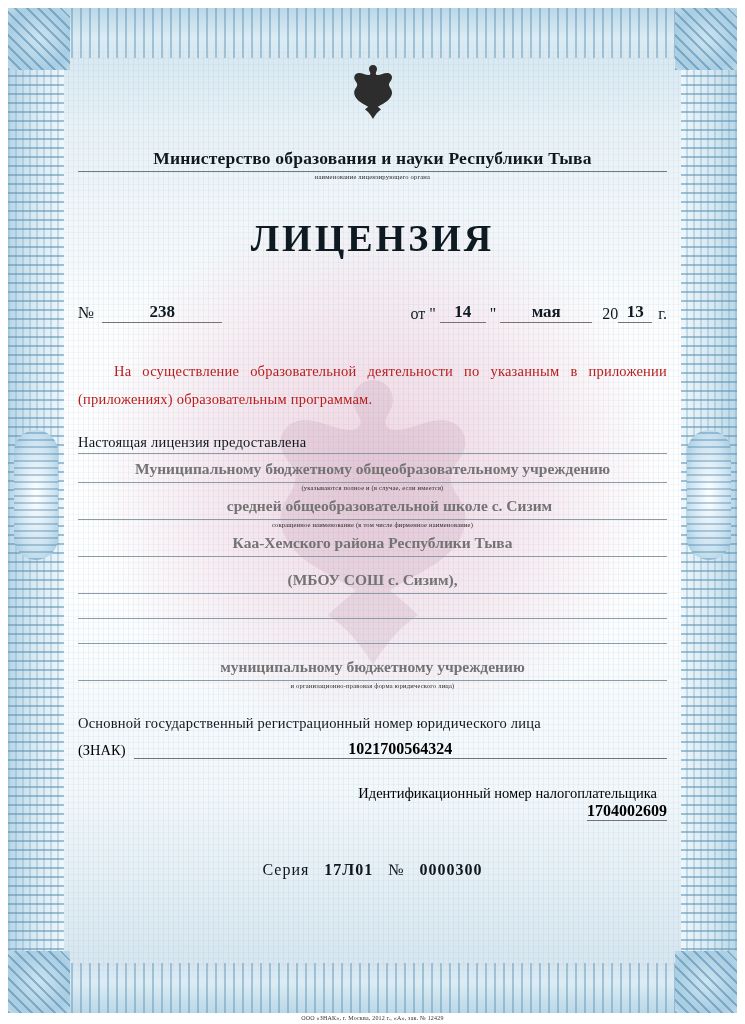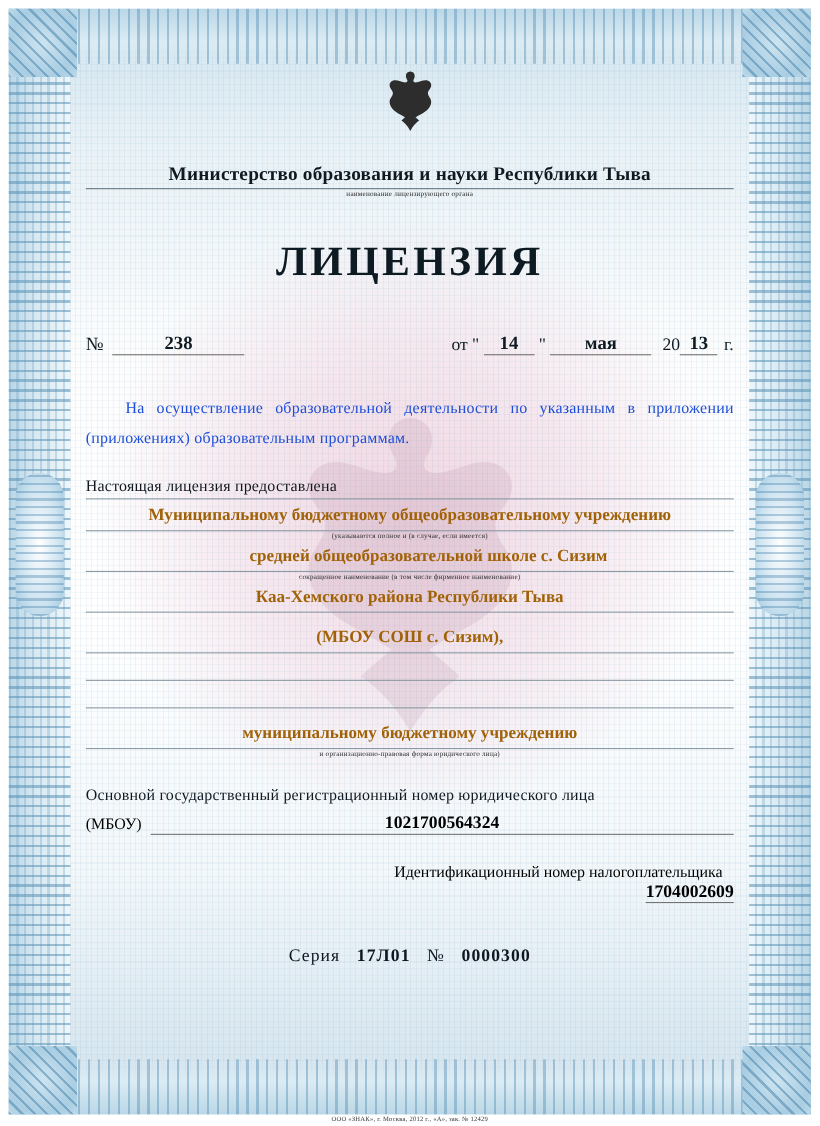--- a/index.html
+++ b/index.html
@@ -168,40 +168,40 @@
   .numline .val { font-weight: bold; font-size: 17px; }
   .u {
     border-bottom: 1px solid #737373;
     display: inline-block;
     text-align: center;
   }
 
   .para {
     margin-top: 34px;
     font-size: 14.5px;
-    color: #1d4ed8;
+    color: #b91c1c;
     text-align: justify;
     line-height: 1.95;
     text-indent: 36px;
     letter-spacing: 0.2px;
   }
 
   .lead {
     margin-top: 20px;
     font-size: 14.5px;
     color: #101820;
     letter-spacing: 0.2px;
   }
 
   .name-block { margin-top: 6px; }
   .name-row {
     text-align: center;
     font-weight: bold;
     font-size: 15.5px;
-    color: #a16207;
+    color: #737373;
     padding-bottom: 2px;
   }
   .name-row.blank { height: 20px; }
 
   .ogrn-label {
     margin-top: 26px;
     font-size: 14.5px;
     color: #101820;
     letter-spacing: 0.2px;
   }
@@ -327,21 +327,21 @@
       <div class="name-row blank"></div>
       <div class="rule thin"></div>
 
       <div class="name-row" style="margin-top:14px;">муниципальному бюджетному учреждению</div>
       <div class="rule thin"></div>
       <div class="caption">и организационно-правовая форма юридического лица)</div>
     </div>
 
     <div class="ogrn-label">Основной государственный регистрационный номер юридического лица</div>
     <div class="ogrn-row">
-      <span style="margin-right:8px;">(МБОУ)</span>
+      <span style="margin-right:8px;">(ЗНАК)</span>
       <span class="u val" style="flex:1;">1021700564324</span>
     </div>
 
     <div class="inn-row">
       <span style="margin-right:10px;">Идентификационный номер налогоплательщика</span>
       <span class="u val" style="flex:1;">1704002609</span>
     </div>
 
     <div class="series-row">
       <span>Серия</span>

